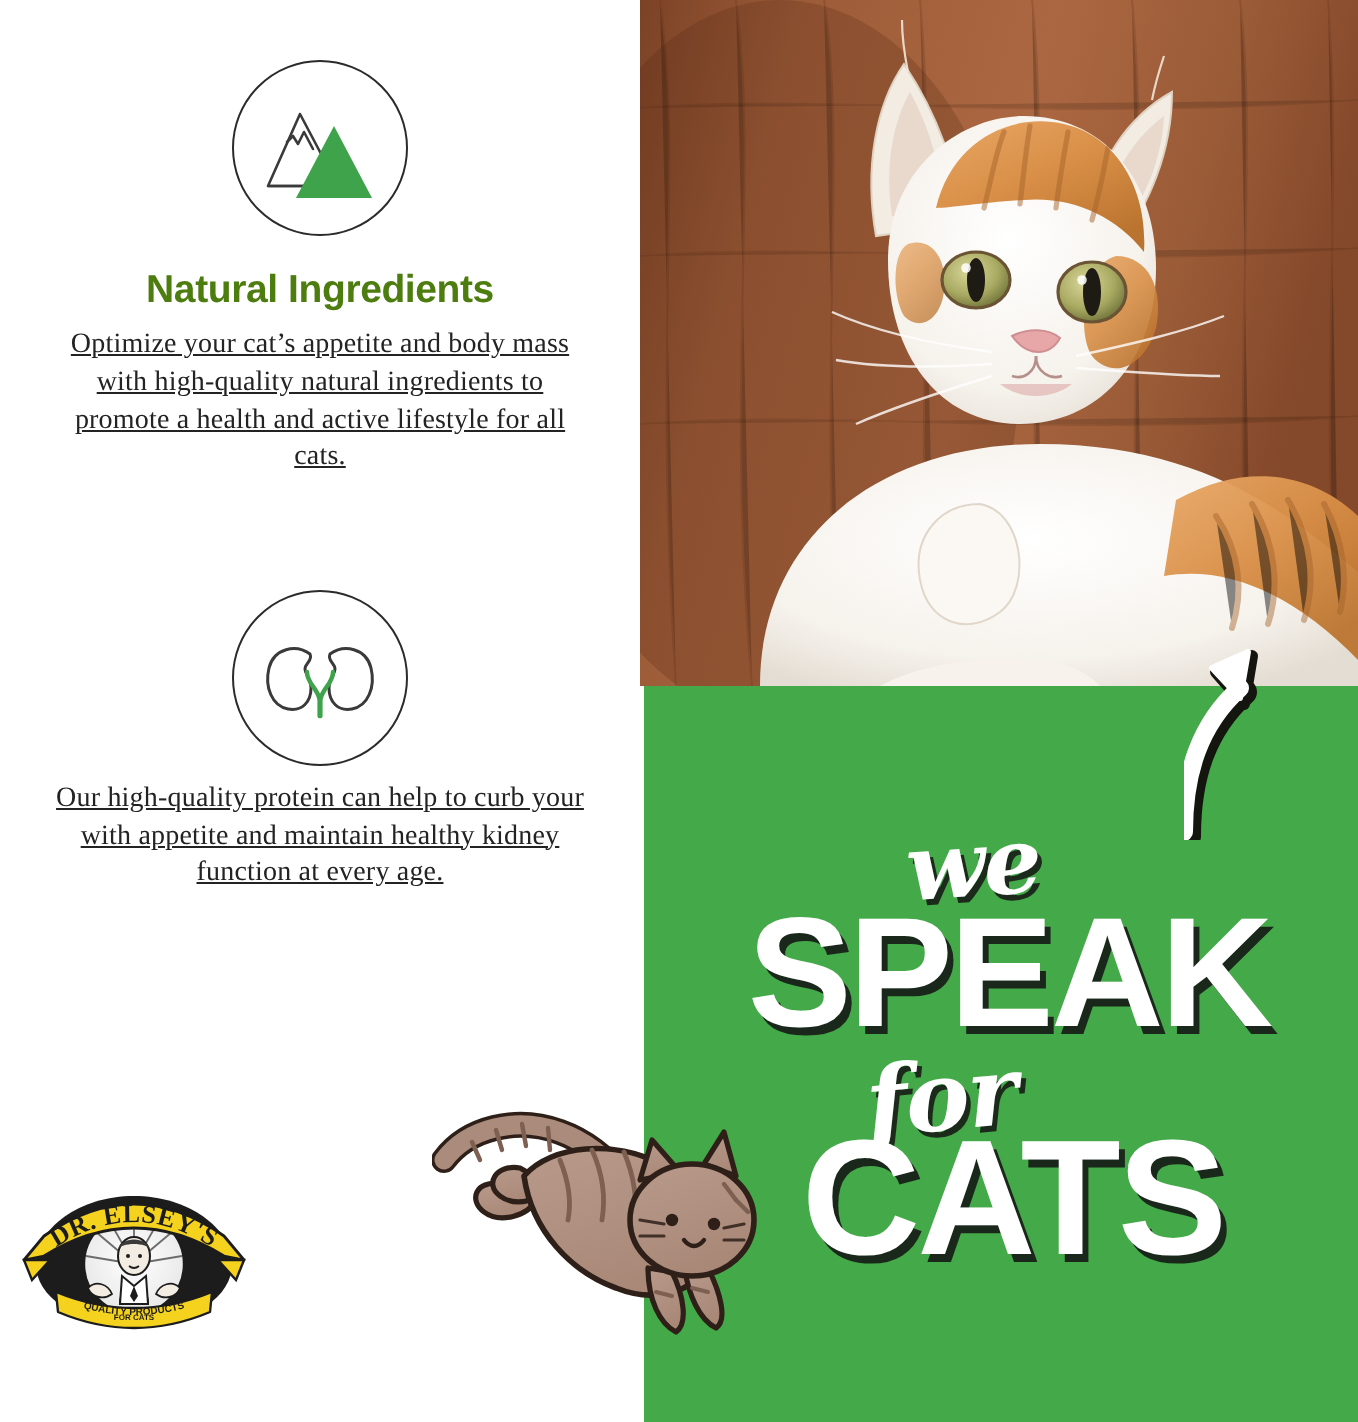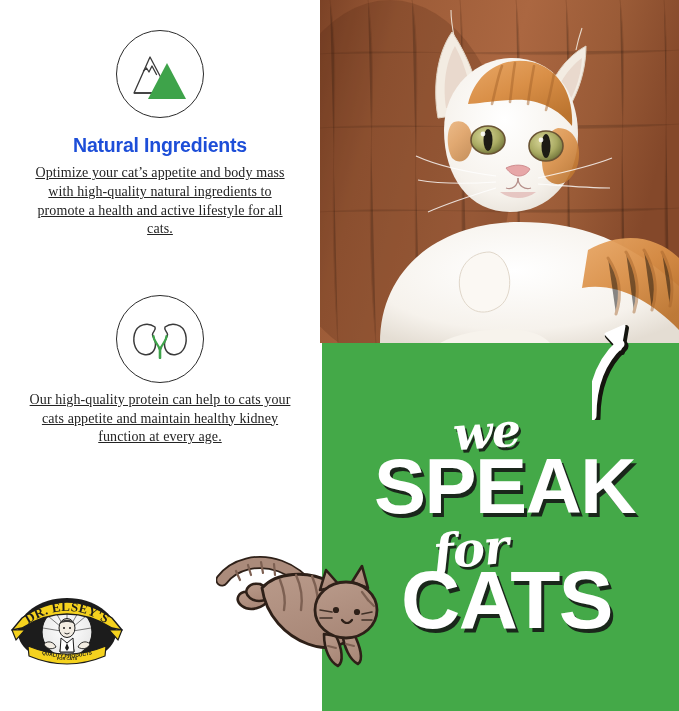--- a/index.html
+++ b/index.html
@@ -44,21 +44,21 @@
     position: relative;
     box-sizing: border-box;
     background: #fff;
   }
   .icon-circle svg { display: block; }
 
   .feature-title {
     font-family: "Liberation Sans", sans-serif;
     font-weight: bold;
     font-size: 19.5px;
-    color: #1d4ed8;
+    color: #4d7c0f;
     letter-spacing: -0.2px;
     margin-top: 17px;
     line-height: 1.1;
   }
 
   .feature-body {
     font-family: "Liberation Serif", serif;
     font-size: 14px;
     line-height: 1.33;
     color: #232323;
@@ -177,21 +177,21 @@
       <svg width="86" height="86" viewBox="0 0 86 86" aria-hidden="true">
 
         <path d="M38 31 C31 26 20 28 17.5 38 C15.2 47.5 19 57 27 58.5 C34 59.8 38.5 55 38.5 48 C38.5 43 35.5 41.5 35.5 38.5 C35.5 35.5 39.5 34.5 38 31 Z" fill="none" stroke="#3a3a3a" stroke-width="1.5" stroke-linejoin="round"></path>
 
         <path d="M48 31 C55 26 66 28 68.5 38 C70.8 47.5 67 57 59 58.5 C52 59.8 47.5 55 47.5 48 C47.5 43 50.5 41.5 50.5 38.5 C50.5 35.5 46.5 34.5 48 31 Z" fill="none" stroke="#3a3a3a" stroke-width="1.5" stroke-linejoin="round"></path>
 
         <path d="M36.5 40 C36.5 46 42 48 42.8 54 L42.8 62" fill="none" stroke="#3ea34a" stroke-width="2.2" stroke-linecap="round"></path>
         <path d="M49.5 40 C49.5 46 44 48 43.2 54 L43.2 62" fill="none" stroke="#3ea34a" stroke-width="2.2" stroke-linecap="round"></path>
       </svg>
     </div>
-    <div class="feature-body">Our high-quality protein can help to cats your cats appetite and maintain healthy kidney function at every age.</div>
+    <div class="feature-body">Our high-quality protein can help to curb your with appetite and maintain healthy kidney function at every age.</div>
   </div>
 
   <div class="logo">
     <svg width="118" height="78" viewBox="0 0 118 78" aria-hidden="true">
       <defs>
         <path id="arcTop" d="M14 40 Q59 6 104 40"></path>
         <path id="arcRib" d="M24 63 Q59 76 94 63"></path>
         <radialGradient id="sun" cx="50%" cy="45%" r="55%">
           <stop offset="0%" stop-color="#ffffff"></stop>
           <stop offset="100%" stop-color="#e8e8e8"></stop>

